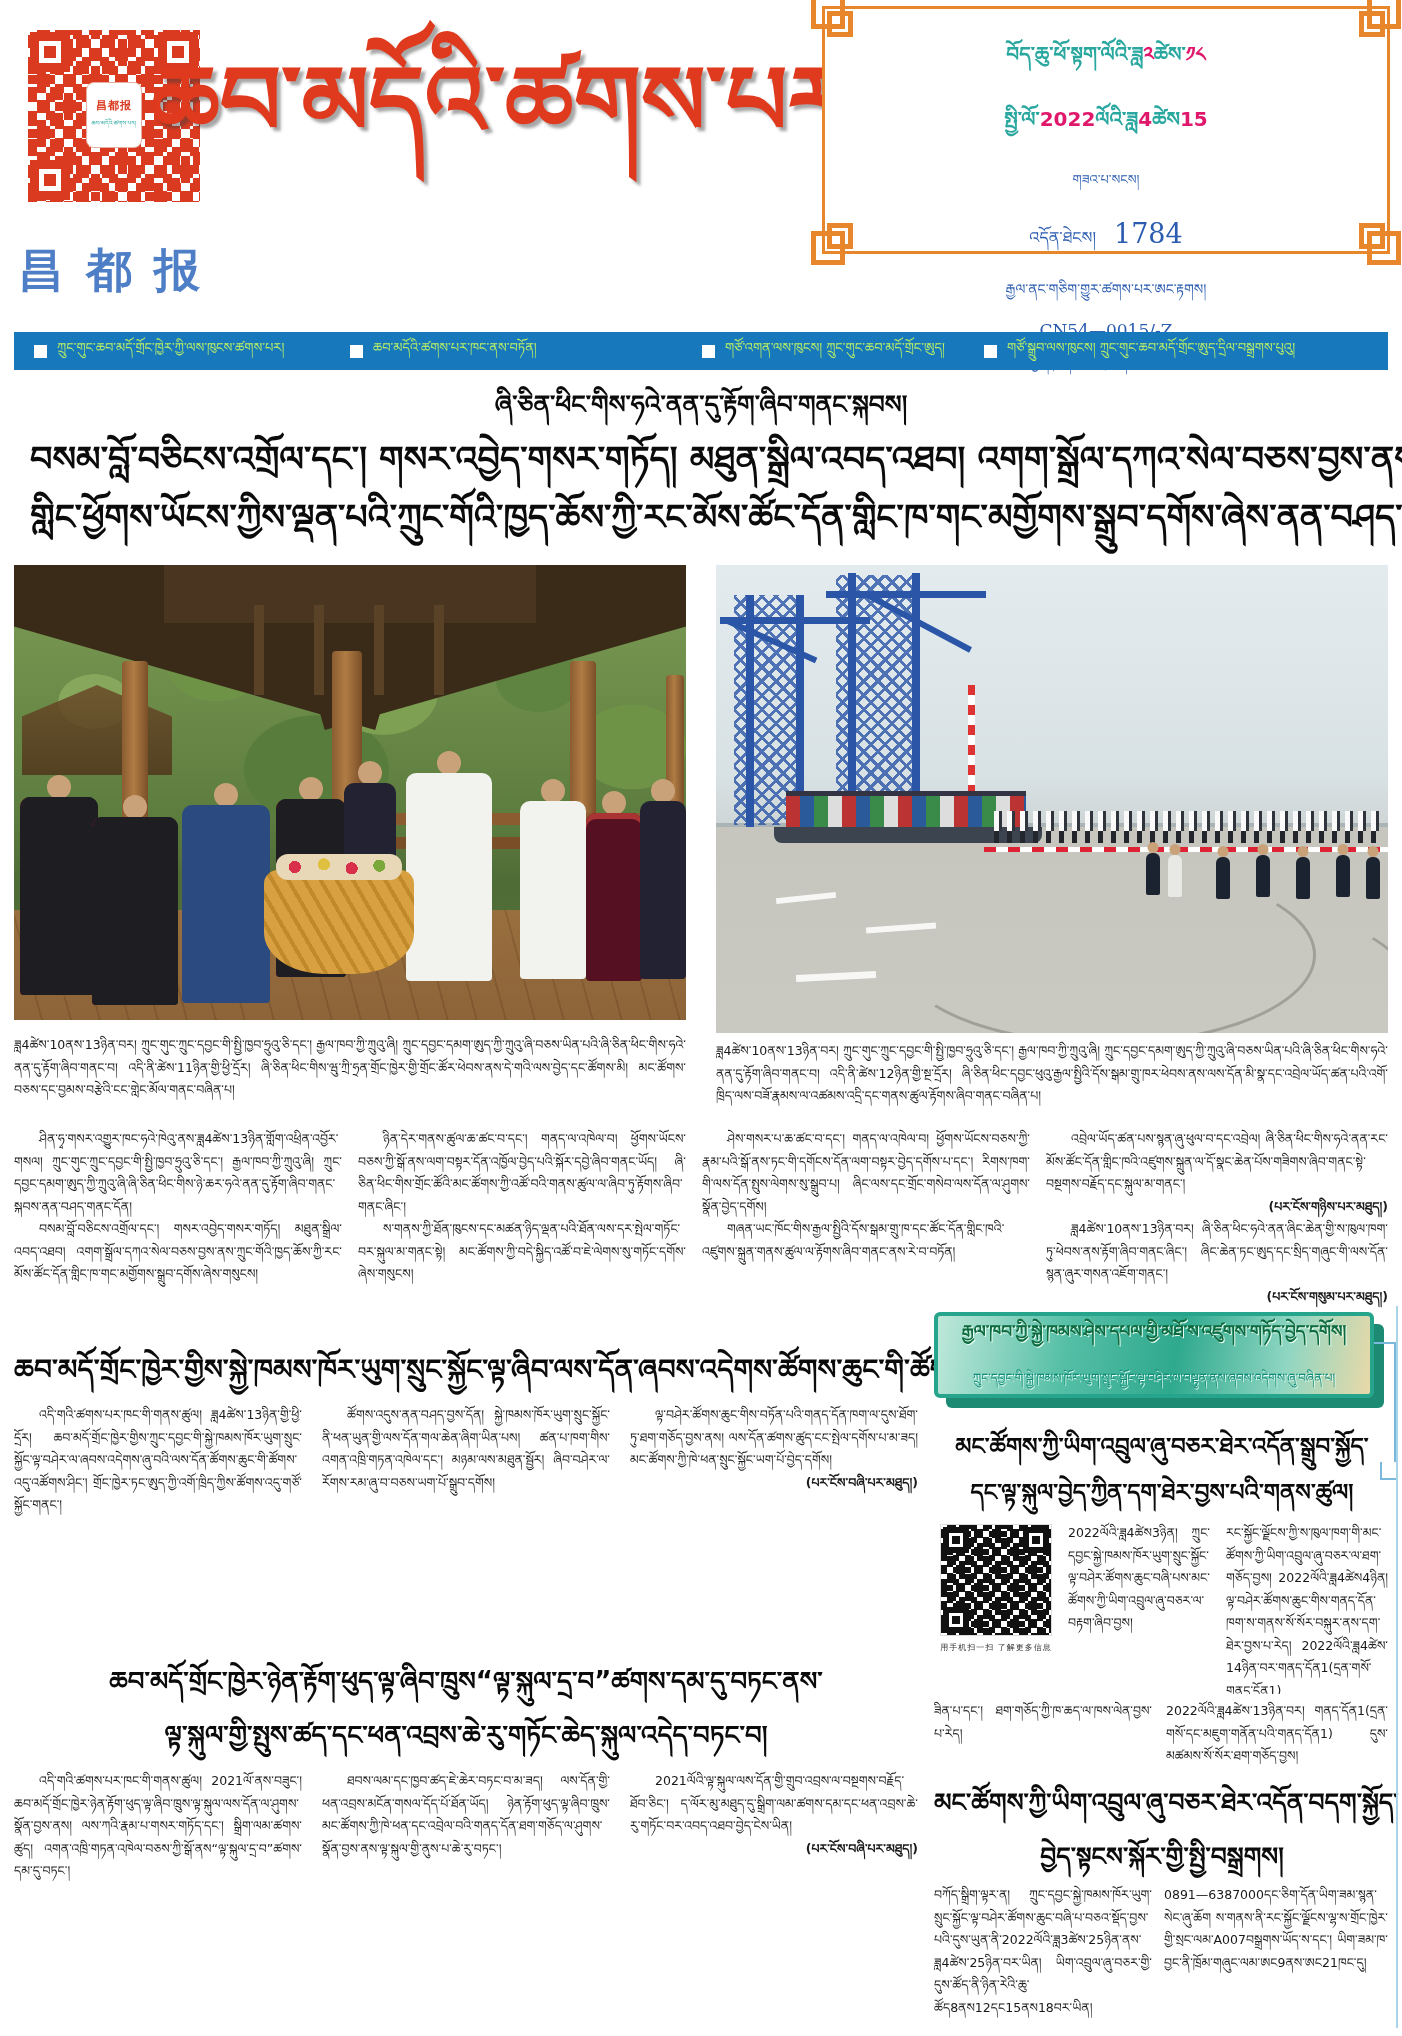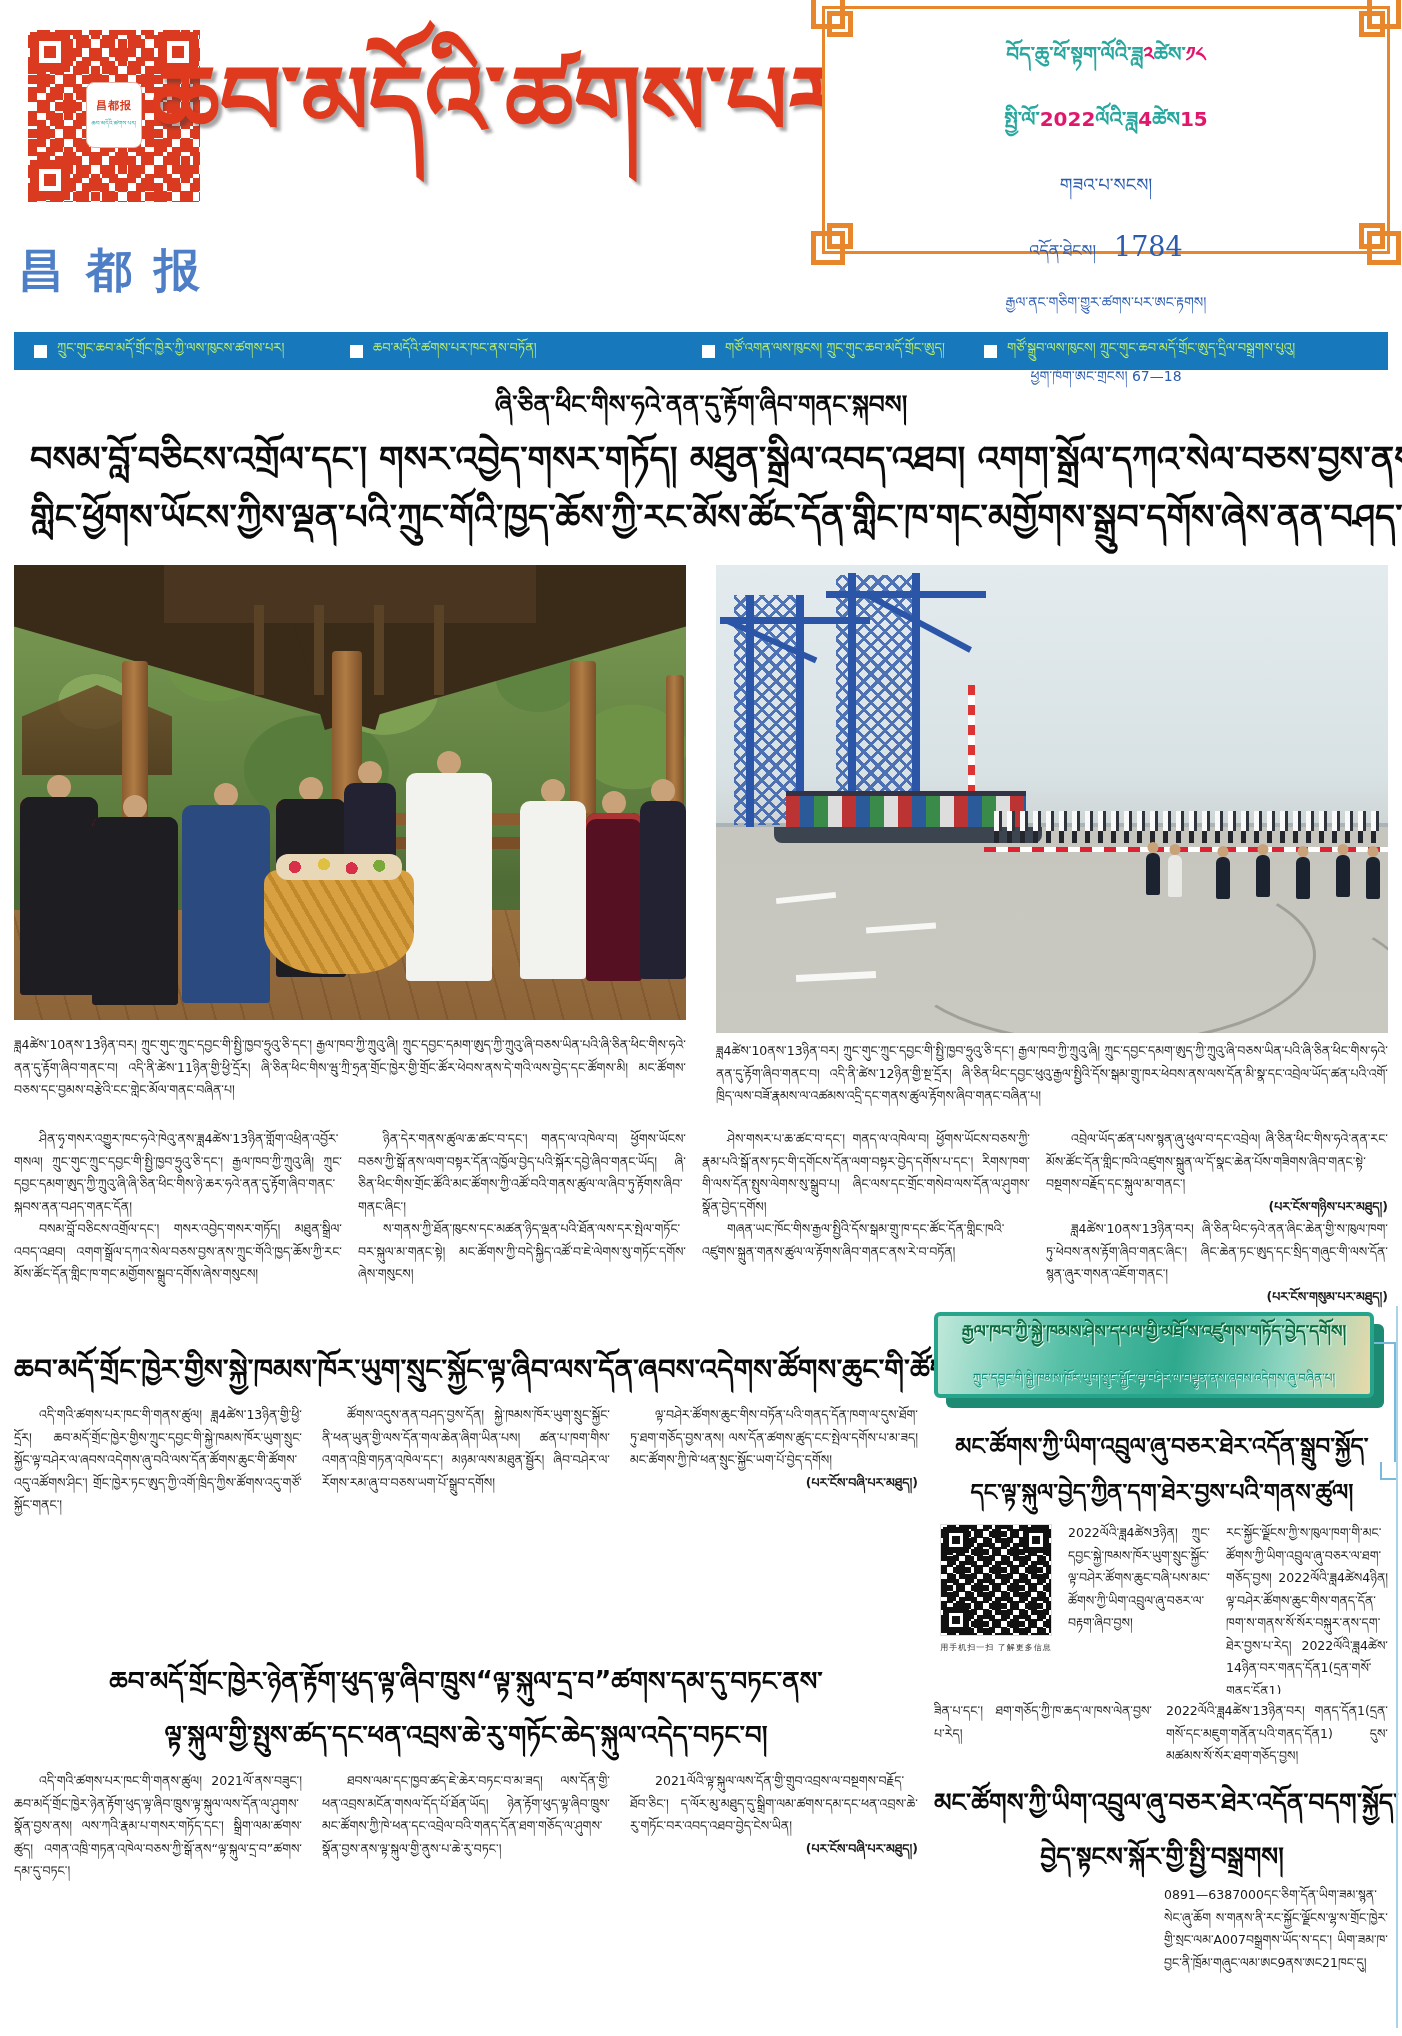--- a/index.html
+++ b/index.html
@@ -29,21 +29,21 @@
   .knot { position:absolute; width:40px; height:40px; }
   .knot i { position:absolute; border:5px solid #e8862c; }
   .knot .a { left:-14px; top:-14px; width:34px; height:34px; }
   .knot .b { left:2px; top:2px; width:26px; height:26px; }
   .k-tl { left:0; top:0; } .k-tr { right:0; top:0; transform:scaleX(-1);} .k-bl { left:0; bottom:0; transform:scaleY(-1);} .k-br { right:0; bottom:0; transform:scale(-1);}
   .infobox .rows { position:absolute; left:40px; right:40px; top:14px; text-align:center; }
   .ib-line { margin-top:9px; white-space:nowrap; }
   .teal { color:#2aa8a0; } .pink { color:#e0186c; } .ibblue { color:#2b5cb0; }
   .ib1 { font-size:20px; font-weight:bold; }
   .ib2 { font-size:20px; font-weight:bold; }
-  .ib3 { font-size:18px; margin-top:12px; }
+  .ib3 { font-size:13px; margin-top:12px; }
   .ib4 { font-size:16px; margin-top:16px; }
   .ib4 .issue { font-family:"DejaVu Serif","Liberation Serif",serif; font-size:27px; margin-left:18px; }
   .ib5 { font-size:14px; margin-top:8px; }
   .ib6 { font-family:"DejaVu Serif","Liberation Serif",serif; font-size:17px; margin-top:7px; }
   .ib7 { font-size:14px; margin-top:7px; }
 
   
   .navbar { position:absolute; left:14px; top:332px; width:1374px; height:38px; background:#1778bb; }
   .nav-item { position:absolute; top:0; height:38px; display:flex; align-items:center; gap:10px; color:#bef264; font-size:13px; white-space:nowrap; }
   .nav-sq { width:13px; height:13px; background:#fff; flex:0 0 auto; }
@@ -393,18 +393,21 @@
   <div class="col s3c s3c2 tib">
       <p>ཐབས་ལམ་དང་ཁྱབ་ཚད་ཇེ་ཆེར་བཏང་བ་མ་ཟད། ལས་དོན་གྱི་ཕན་འབྲས་མངོན་གསལ་དོད་པོ་ཐོན་ཡོད། ཉེན་རྟོག་ཕུད་ལྟ་ཞིབ་ཁྲུས་མང་ཚོགས་ཀྱི་ཁེ་ཕན་དང་འབྲེལ་བའི་གནད་དོན་ཐག་གཅོད་ལ་ཤུགས་སྣོན་བྱས་ནས་ལྟ་སྐུལ་གྱི་ནུས་པ་ཆེ་རུ་བཏང་།</p>
     </div>
   <div class="col s3c s3c3 tib">
     <p>2021ལོའི་ལྟ་སྐུལ་ལས་དོན་གྱི་གྲུབ་འབྲས་ལ་བསྔགས་བརྗོད་ཐོབ་ཅིང་། ད་ལོར་མུ་མཐུད་དུ་སྒྲིག་ལམ་ཚགས་དམ་དང་ཕན་འབྲས་ཆེ་རུ་གཏོང་བར་འབད་འཐབ་བྱེད་ངེས་ཡིན།</p>
     <p class="cont-note">(པར་ངོས་བཞི་པར་མཐུད།)</p>
   </div>
 
   <div class="h5 h5a">མང་ཚོགས་ཀྱི་ཡིག་འབྲུལ་ཞུ་བཅར་ཐེར་འདོན་བདག་སྐྱོད་</div>
   <div class="h5 h5b">བྱེད་སྟངས་སྐོར་གྱི་སྤྱི་བསྒྲགས།</div>
+  <div class="col nt-colA tib">
+      <p>བཀོད་སྒྲིག་ལྟར་ན། ཀྲུང་དབྱང་སྐྱེ་ཁམས་ཁོར་ཡུག་སྲུང་སྐྱོང་ལྟ་བཤེར་ཚོགས་ཆུང་བཞི་པ་བཅའ་སྡོད་བྱས་པའི་དུས་ཡུན་ནི་2022ལོའི་ཟླ3ཚེས་25ཉིན་ནས་ཟླ4ཚེས་25ཉིན་བར་ཡིན། ཡིག་འབྲུལ་ཞུ་བཅར་གྱི་དུས་ཚོད་ནི་ཉིན་རེའི་ཆུ་ཚོད8ནས12དང15ནས18བར་ཡིན།</p>
+    </div>
   <div class="col nt-colB tib">
       <p>0891—6387000དང་ཅིག་དོན་ཡིག་ཟམ་སྙན་སེང་ཞུ་ཆོག ས་གནས་ནི་རང་སྐྱོང་ལྗོངས་ལྷ་ས་གྲོང་ཁྱེར་གྱི་སྲང་ལམ་A007བསྒྲགས་ཡོད་ས་དང་། ཡིག་ཟམ་ཁ་བྱང་ནི་ཁྲོམ་གཞུང་ལམ་ཨང9ནས་ཨང21ཁང་དུ།</p>
     </div>
 
   <div class="blue-rule"></div>
 </div>
 
 </body></html>

